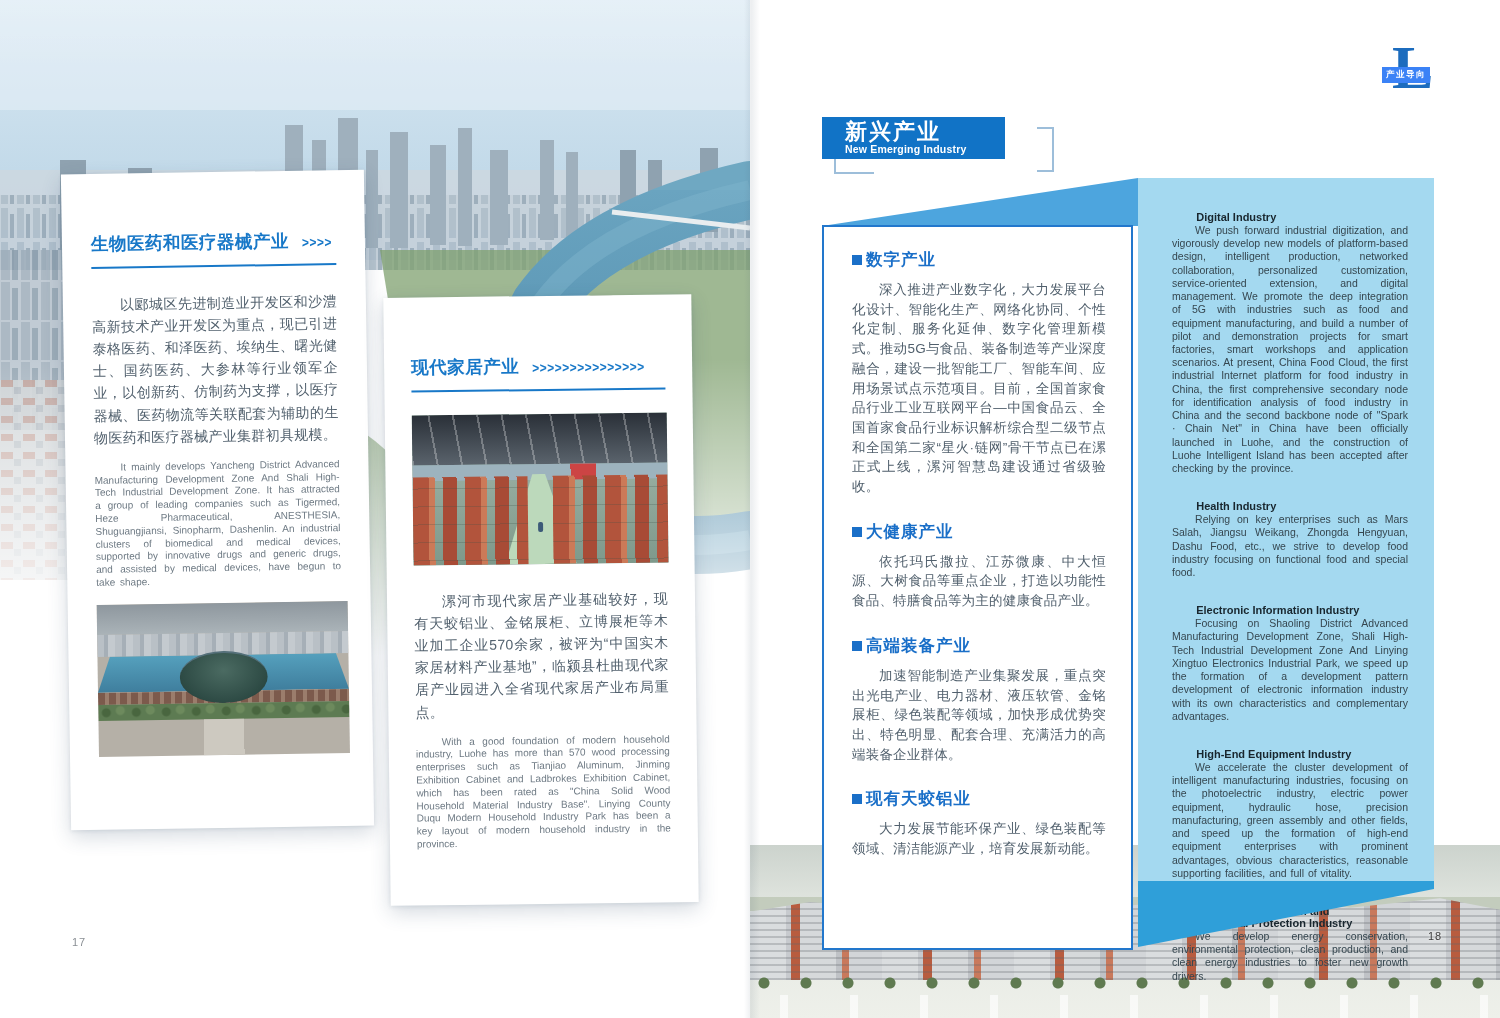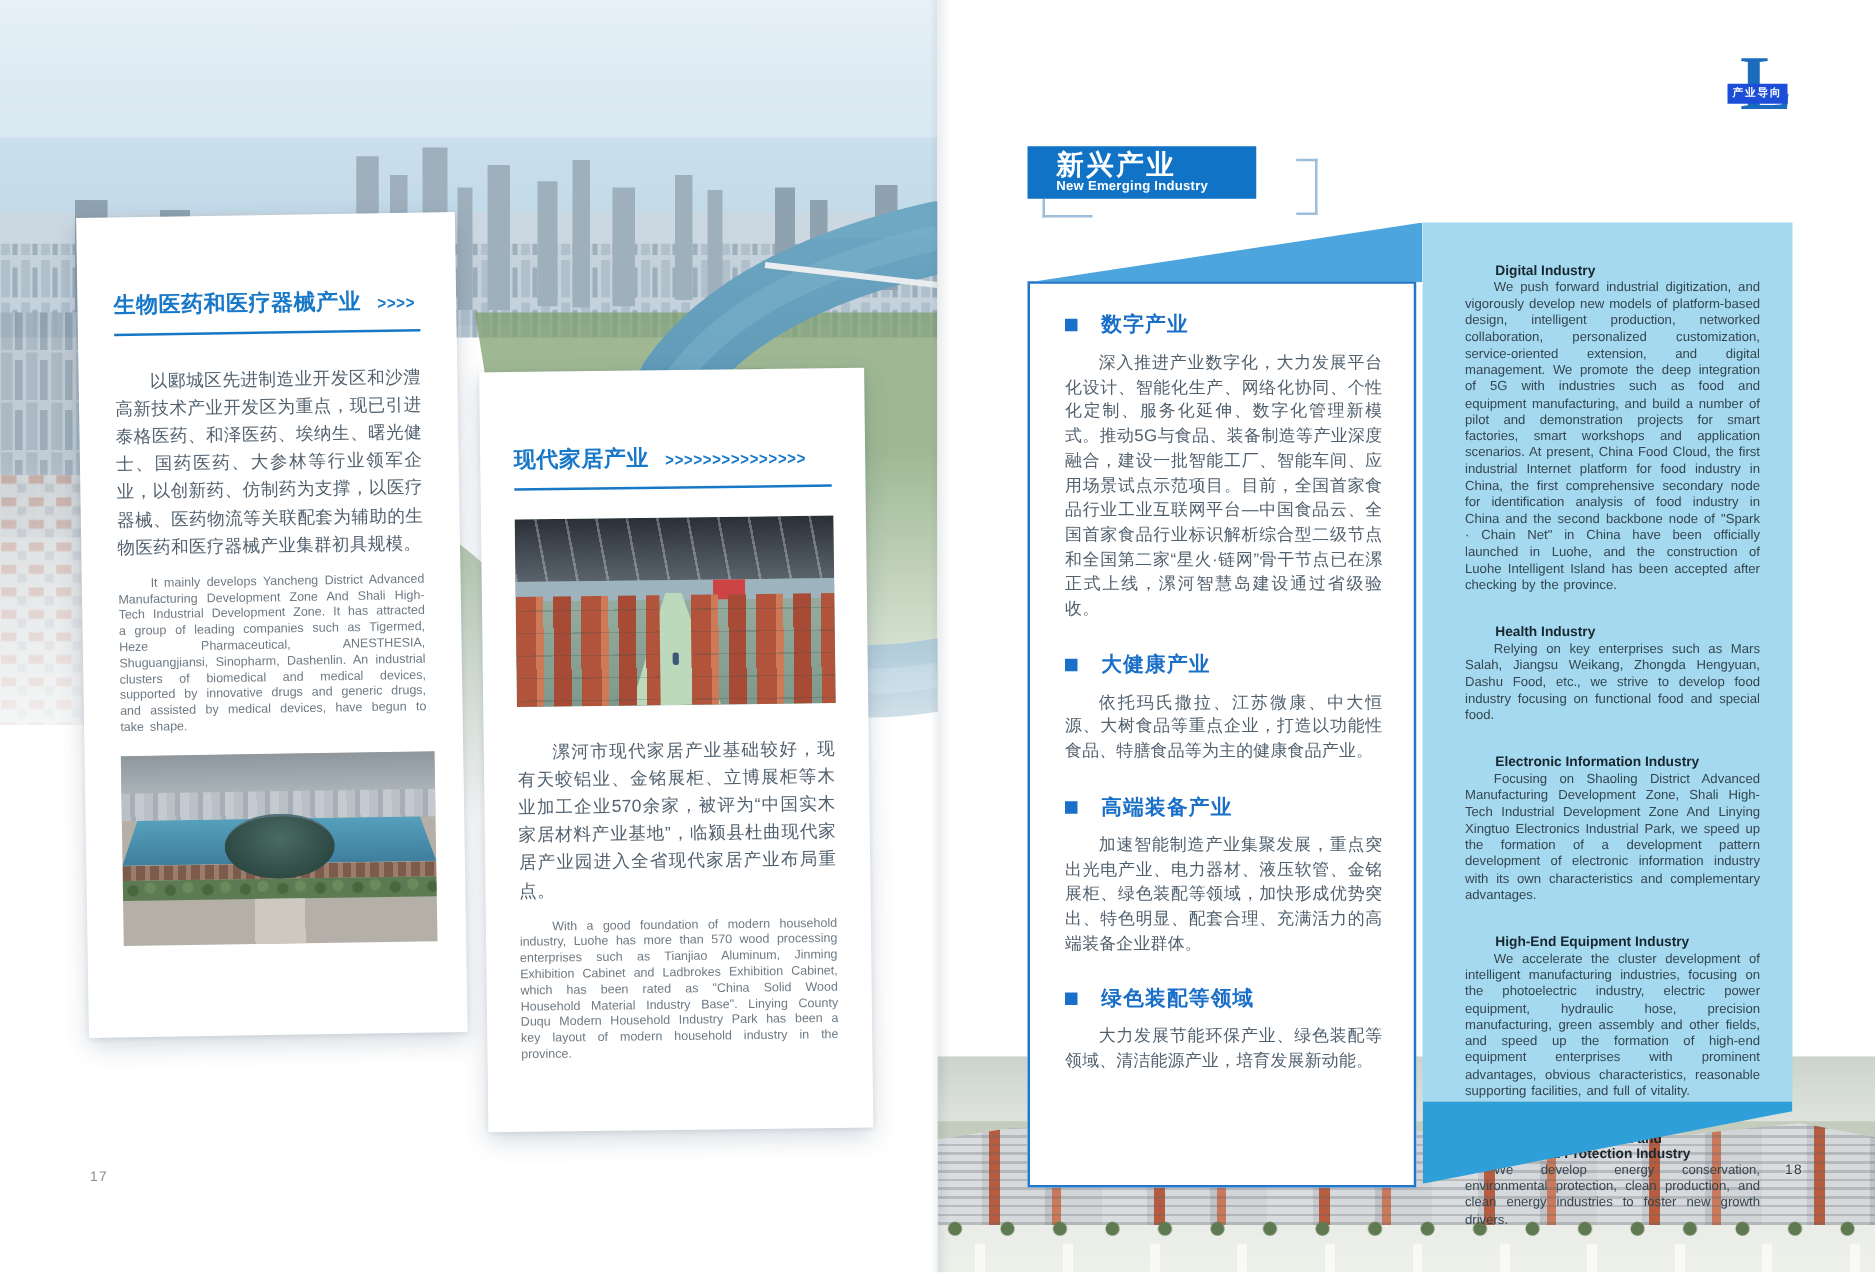--- a/index.html
+++ b/index.html
@@ -72,21 +72,21 @@
   .pageno-17 { left:72px; top:936px; }
   .pageno-18 { left:678px; top:930px; color:#3c3c3c; text-shadow:0 0 3px rgba(255,255,255,.9); z-index:9; }
 
   .gutter { position:absolute; left:744px; top:0; width:16px; height:1018px; z-index:8;
     background:linear-gradient(90deg, rgba(70,90,110,0) 0%, rgba(70,90,110,.10) 45%, rgba(70,90,110,0) 100%); pointer-events:none; }
 
   
   .logo { position:absolute; left:638px; top:36px; width:70px; height:78px; z-index:5; }
   .logo-l { position:absolute; left:4px; top:0; font-family:"Liberation Serif","DejaVu Serif",serif; font-weight:bold;
     font-size:62px; line-height:1; color:#1c6cbe; }
-  .logo-band { position:absolute; left:-6px; top:31px; background:#1d4ed8; color:#fff; font-size:8.5px; font-weight:bold;
+  .logo-band { position:absolute; left:-6px; top:31px; background:#3b82f6; color:#fff; font-size:8.5px; font-weight:bold;
     letter-spacing:1.5px; padding:2px 4px; white-space:nowrap; }
 
   .header-box { position:absolute; left:72px; top:117px; width:183px; height:42px; background:#1173c6; z-index:6; padding:3px 0 0 23px; }
   .header-cn { color:#fff; font-size:22px; font-weight:bold; letter-spacing:2px; line-height:1.1; }
   .header-en { color:#fff; font-size:10.5px; font-weight:bold; letter-spacing:.2px; margin-top:-1px; }
   .brk { position:absolute; background:#9dbeda; z-index:5; }
   .brk-r-v { left:302px; top:127px; width:2px;  height:45px; }
   .brk-r-t { left:287px; top:127px; width:17px; height:2px; }
   .brk-r-b { left:287px; top:170px; width:17px; height:2px; }
   .brk-l-h { left:84px;  top:172px; width:40px; height:2px; }
@@ -99,21 +99,21 @@
     padding:33px 26px 0 34px; }
   .sidebar-fold { position:absolute; left:388px; top:881px; width:296px; height:66px; background:#2f9fd9; z-index:2;
     clip-path:polygon(0 0, 100% 0, 100% 12%, 0 100%); }
   .en-sec { margin-bottom:25px; }
   .en-sec h3 { color:#18262e; font-size:11px; font-weight:bold; text-indent:2.2em; margin-bottom:1px; }
   .en-sec p { color:#35464f; font-size:10.5px; line-height:1.26; text-align:justify; text-indent:2.2em; word-spacing:1px; }
 
   .panel { position:absolute; left:72px; top:225px; width:311px; height:725px; background:#fff;
     border:2px solid #2277cc; z-index:3; padding:22px 25px 0 28px; }
   .cn-sec { margin-bottom:24px; }
-  .cn-sec h3 { color:#1a6fc8; font-size:16.5px; font-weight:bold; letter-spacing:1px; display:flex; align-items:center; gap:19px; margin-bottom:9px; }
+  .cn-sec h3 { color:#1a6fc8; font-size:16.5px; font-weight:bold; letter-spacing:1px; display:flex; align-items:center; gap:4px; margin-bottom:9px; }
   .sq { width:10px; height:10px; background:#1a6fc8; display:inline-block; flex:none; }
   .cn-sec p { color:#51606d; font-size:13.5px; line-height:1.46; text-align:justify; text-indent:2em; letter-spacing:.2px; }
 
   
   .panorama { position:absolute; left:0; top:845px; width:750px; height:173px; z-index:1; overflow:hidden; }
   .pan-sky { position:absolute; inset:0; background:linear-gradient(#ccd3cd 0%, #e4e8e2 40%, #eef0ea 100%); }
   .pan-far { position:absolute; left:0; top:52px; right:0; height:14px; background:#bcc6b4; opacity:.8; }
   .pan-bld { position:absolute; left:0; top:40px; right:0; height:95px;
     background:
       repeating-linear-gradient(0deg, rgba(95,100,105,.28) 0 2px, transparent 2px 7px),
@@ -317,20 +317,20 @@
     <div class="cn-sec">
       <h3>
           <span class="sq"></span>
           <span>高端装备产业</span>
         </h3>
       <p>加速智能制造产业集聚发展，重点突出光电产业、电力器材、液压软管、金铭展柜、绿色装配等领域，加快形成优势突出、特色明显、配套合理、充满活力的高端装备企业群体。</p>
     </div>
     <div class="cn-sec">
       <h3>
           <span class="sq"></span>
-          <span>绿色装配等领域</span>
+          <span>现有天蛟铝业</span>
         </h3>
       <p>大力发展节能环保产业、绿色装配等领域、清洁能源产业，培育发展新动能。</p>
     </div>
   </div>
 
   <div class="pageno pageno-18">18</div>
 </section>
 
 </body></html>

